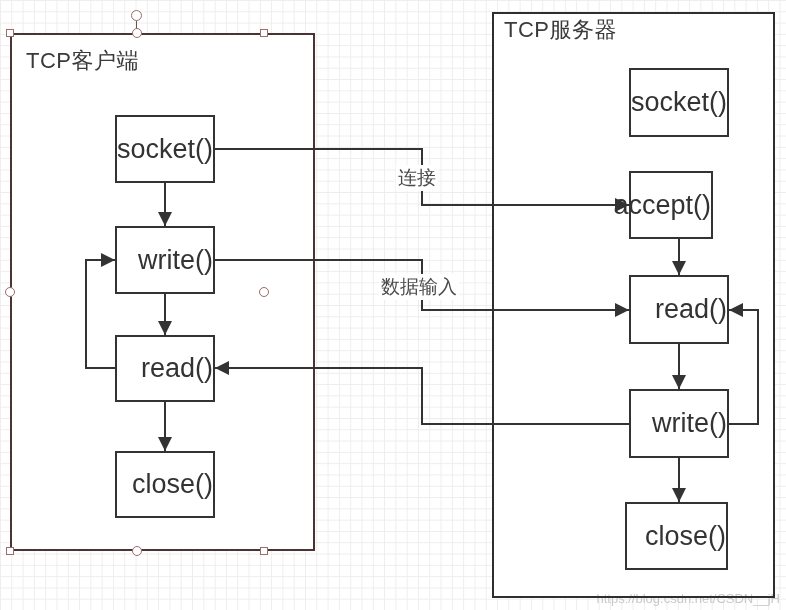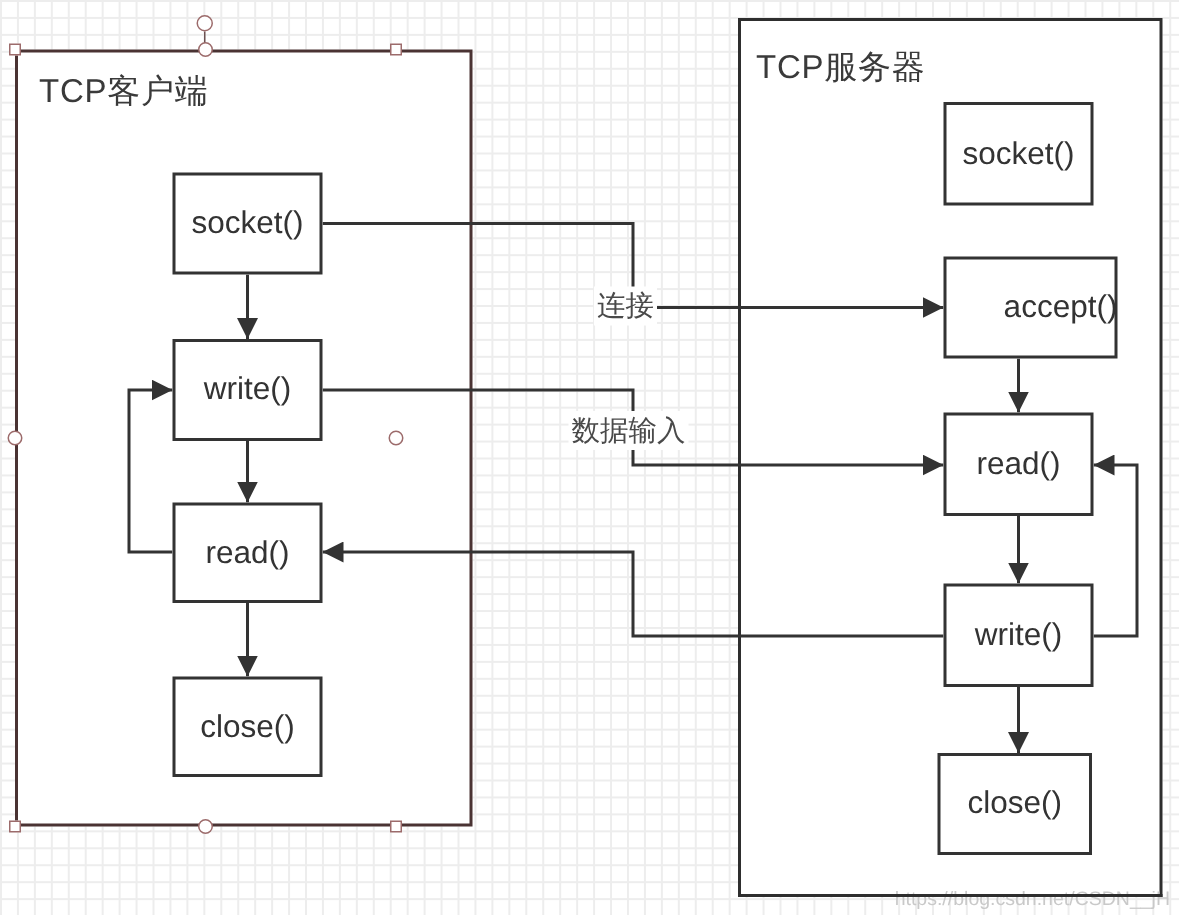--- a/index.html
+++ b/index.html
@@ -15,22 +15,22 @@
     position:absolute;background:#ffffff;box-sizing:border-box;z-index:1;
   }
   .server-border{border:2px solid #2e2e2e;}
   .client-border{border:2px solid #4a3333;}
   .container-title{
     position:absolute;font-size:22px;color:#3a3a3a;letter-spacing:0.5px;white-space:nowrap;
   }
   .wires{position:absolute;left:0;top:0;z-index:2;}
   .node{
     position:absolute;box-sizing:border-box;border:2px solid #333333;background:#ffffff;
-    display:flex;align-items:center;justify-content:center;
-    font-size:21px;color:#333333;z-index:3;white-space:nowrap;
+    display:flex;align-items:center;justify-content:flex-end;
+    font-size:27px;color:#333333;z-index:3;white-space:nowrap;
   }
   .wire-label{
     position:absolute;font-size:19px;color:#4a4a4a;background:#ffffff;
     padding:0 2px;z-index:3;white-space:nowrap;
   }
   .handle{position:absolute;box-sizing:border-box;background:#ffffff;border:1px solid #9c6b6b;z-index:4;}
   .handle.sq{width:8px;height:8px;}
   .handle.ci{width:10px;height:10px;border-radius:50%;}
   .handle.rot{width:11px;height:11px;border-radius:50%;}
   .rot-stem{position:absolute;width:1px;height:9px;background:#6b5050;z-index:4;}
@@ -42,21 +42,21 @@
 </head>
 <body>
 
 <div class="canvas">
 
   <div class="container client-border" style="left:10px;top:33px;width:305px;height:518px;">
     <div class="container-title" style="left:14px;top:11px;">TCP客户端</div>
   </div>
 
   <div class="container server-border" style="left:492px;top:12px;width:283px;height:586px;">
-    <div class="container-title" style="left:10px;top:16px;">TCP服务器</div>
+    <div class="container-title" style="left:10px;top:1px;">TCP服务器</div>
   </div>
 
   <svg class="wires" width="786" height="610">
     <defs>
       <marker id="arr" viewBox="0 0 10 10" refX="10" refY="5" markerWidth="7" markerHeight="7" orient="auto-start-reverse">
         <path d="M0 0 L10 5 L0 10 z" fill="#333333"></path>
       </marker>
     </defs>
     <g fill="none" stroke="#333333" stroke-width="2">
       <path d="M165 183 L165 226" marker-end="url(#arr)"></path>
@@ -82,34 +82,34 @@
   <div class="node" style="left:115px;top:335px;width:100px;height:67px;">
     <span>read()</span>
   </div>
   <div class="node" style="left:115px;top:451px;width:100px;height:67px;">
     <span>close()</span>
   </div>
 
   <div class="node" style="left:629px;top:68px;width:100px;height:69px;">
     <span>socket()</span>
   </div>
-  <div class="node" style="left:629px;top:171px;width:116px;height:68px;padding-left:40px;">
+  <div class="node" style="left:629px;top:171px;width:84px;height:68px;padding-left:40px;">
     <span>accept()</span>
   </div>
   <div class="node" style="left:629px;top:275px;width:100px;height:69px;">
     <span>read()</span>
   </div>
   <div class="node" style="left:629px;top:389px;width:100px;height:69px;">
     <span>write()</span>
   </div>
   <div class="node" style="left:625px;top:502px;width:103px;height:68px;">
     <span>close()</span>
   </div>
 
-  <div class="wire-label" style="left:396px;top:165px;margin-top:26px;">连接</div>
+  <div class="wire-label" style="left:396px;top:165px;">连接</div>
   <div class="wire-label" style="left:379px;top:274px;">数据输入</div>
 
   <div class="rot-stem" style="left:136px;top:21px;"></div>
   <div class="handle rot" style="left:131px;top:10px;"></div>
   <div class="handle sq" style="left:6px;top:29px;"></div>
   <div class="handle sq" style="left:260px;top:29px;"></div>
   <div class="handle sq" style="left:6px;top:547px;"></div>
   <div class="handle sq" style="left:260px;top:547px;"></div>
   <div class="handle ci" style="left:132px;top:28px;"></div>
   <div class="handle ci" style="left:132px;top:546px;"></div>

